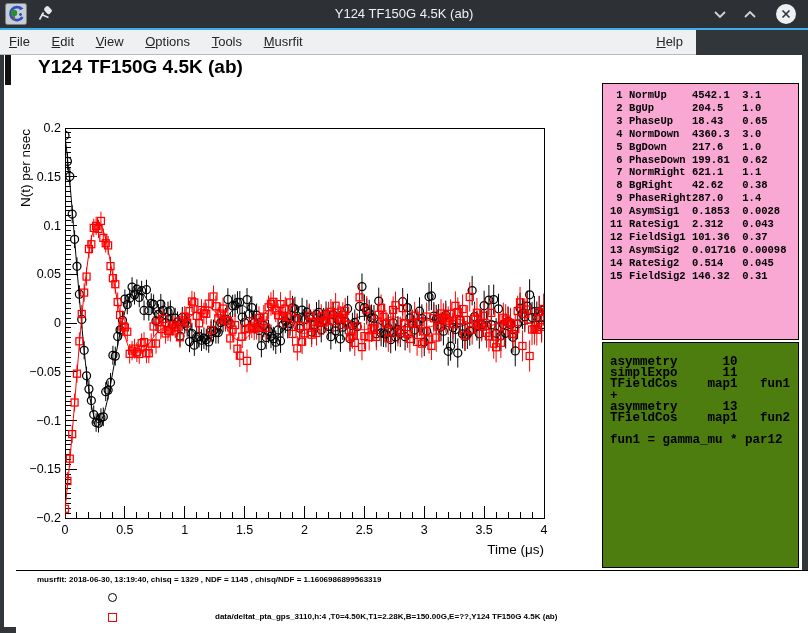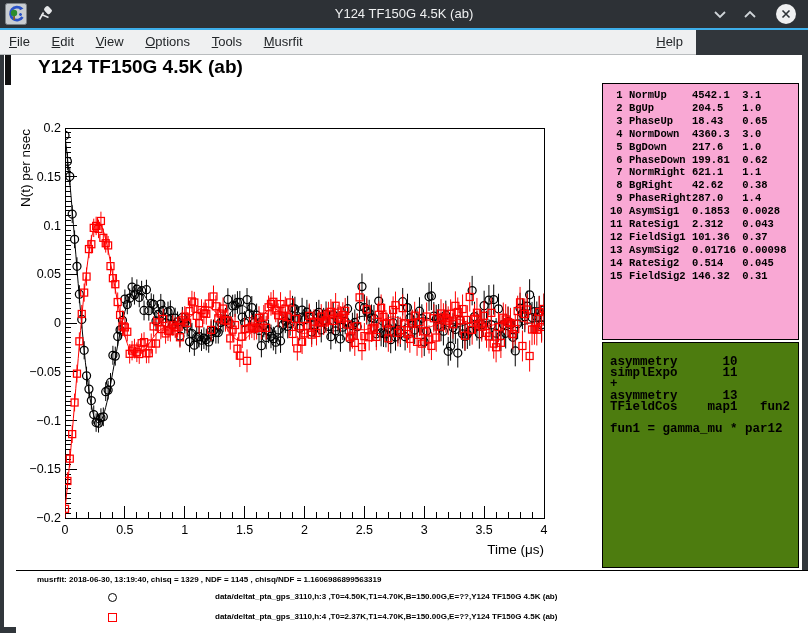--- a/index.html
+++ b/index.html
@@ -1071,29 +1071,28 @@
               <rect x="526.9200000000003" y="270.54315298423955" width="7" height="7"></rect>
               <rect x="529.3150000000003" y="271.26368806152914" width="7" height="7"></rect>
               <rect x="531.7100000000004" y="253.49153971124156" width="7" height="7"></rect>
               <rect x="534.1050000000004" y="268.41416994037525" width="7" height="7"></rect>
               <rect x="536.5000000000003" y="250.44107417790337" width="7" height="7"></rect>
             </g>
           </g>
         </svg></div>
 
     <div class="pbox" id="param-box"><div> 1 NormUp    4542.1  3.1</div><div> 2 BgUp      204.5   1.0</div><div> 3 PhaseUp   18.43   0.65</div><div> 4 NormDown  4360.3  3.0</div><div> 5 BgDown    217.6   1.0</div><div> 6 PhaseDown 199.81  0.62</div><div> 7 NormRight 621.1   1.1</div><div> 8 BgRight   42.62   0.38</div><div> 9 PhaseRight287.0   1.4</div><div>10 AsymSig1  0.1853  0.0028</div><div>11 RateSig1  2.312   0.043</div><div>12 FieldSig1 101.36  0.37</div><div>13 AsymSig2  0.01716 0.00098</div><div>14 RateSig2  0.514   0.045</div><div>15 FieldSig2 146.32  0.31</div></div>
-    <div class="tbox" id="theory-box"><div>asymmetry      10</div><div>simplExpo      11</div><div>+</div><div>asymmetry      13</div><div>TFieldCos    map1   fun2</div><div>&nbsp;</div><div>fun1 = gamma_mu * par12</div></div>
+    <div class="tbox" id="theory-box"><div>asymmetry      10</div><div>simplExpo      11</div><div>TFieldCos    map1   fun1</div><div>+</div><div>asymmetry      13</div><div>TFieldCos    map1   fun2</div><div>&nbsp;</div><div>fun1 = gamma_mu * par12</div></div>
 
     <div class="footer">
       <div class="status">musrfit: 2018-06-30, 13:19:40, chisq = 1329 , NDF = 1145 , chisq/NDF = 1.1606986899563319</div>
       <div id="legend">
           <div class="leg-row" style="top: 17px;">
             <span class="leg-marker" style="border: 1.7px solid rgb(0, 0, 0); border-radius: 50%;"></span>
-            <span class="leg-label">data/deltat_pta_gps_3110,h:3 ,T0=4.50K,T1=4.70K,B=150.00G,E=??,Y124 TF150G 4.5K (ab)</span>
           </div>
           <div class="leg-row" style="top: 37px;">
             <span class="leg-marker" style="border: 1.7px solid rgb(255, 0, 0);"></span>
-            <span class="leg-label">data/deltat_pta_gps_3110,h:4 ,T0=2.37K,T1=4.70K,B=150.00G,E=??,Y124 TF150G 4.5K (ab)</span>
+            <span class="leg-label">data/deltat_pta_gps_3110,h:4 ,T0=4.50K,T1=2.28K,B=150.00G,E=??,Y124 TF150G 4.5K (ab)</span>
           </div>
         </div>
     </div>
   </div>
 </div>
 
 </body></html>

